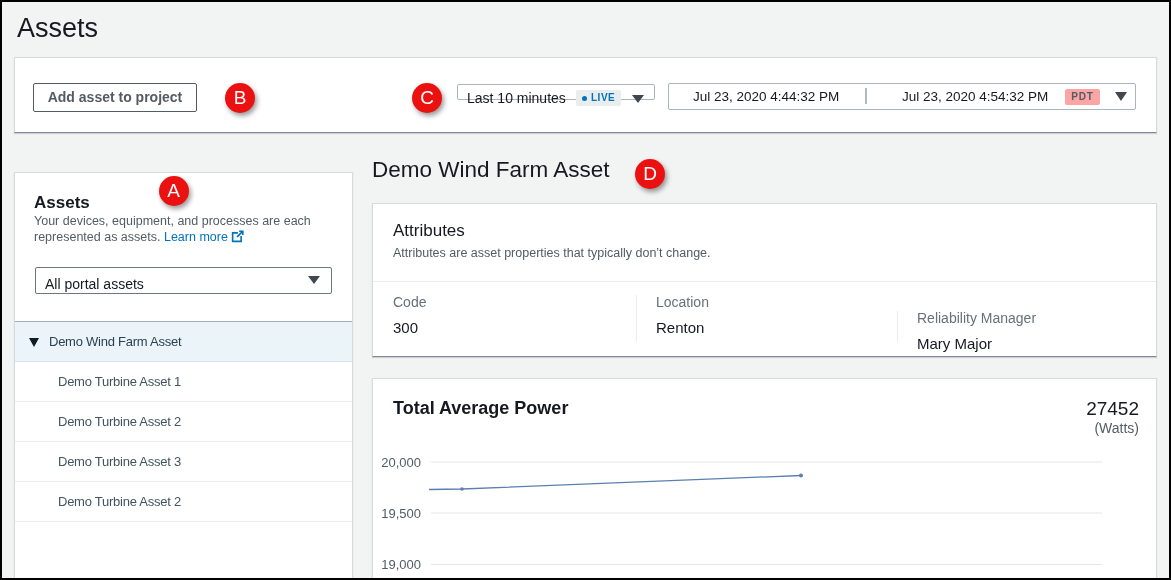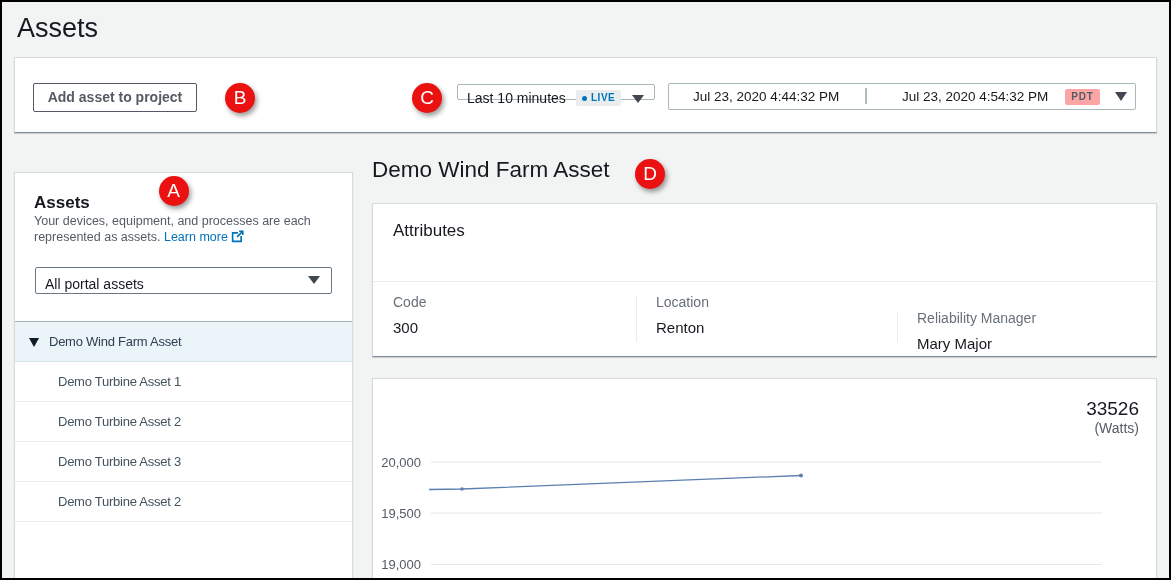--- a/index.html
+++ b/index.html
@@ -161,39 +161,41 @@
         <span class="t2">Demo Turbine Asset 2</span>
       </div>
     </div>
   </div>
 
   <h2 class="asset">Demo Wind Farm Asset</h2>
   <div class="annot" style="left:635px; top:158.5px;">D</div>
 
   <div id="attrcard" class="panel">
     <h3>Attributes</h3>
+    <div class="sub">Attributes are asset properties that typically don’t change.</div>
     <div class="hdiv"></div>
     <div class="col" style="left:0; width:263px;">
       <span class="k">Code</span>
       <span class="v">300</span>
     </div>
     <div class="col" style="left:263px; width:261px;">
       <span class="vdiv"></span>
       <span class="k">Location</span>
       <span class="v">Renton</span>
     </div>
     <div class="col" style="left:524px; width:280px;margin-top:16px;">
       <span class="vdiv"></span>
       <span class="k">Reliability Manager</span>
       <span class="v">Mary Major</span>
     </div>
   </div>
 
   <div id="chartcard" class="panel">
-    <div class="bigval">33526</div>
+    <h3>Total Average Power</h3>
+    <div class="bigval">27452</div>
     <div class="unit">(Watts)</div>
     <svg class="abs" style="left:0; top:69px;" width="783" height="140" viewBox="0 0 783 140">
       <line x1="58" y1="14" x2="729" y2="14" stroke="#e4e7e7" stroke-width="1"></line>
       <line x1="58" y1="65" x2="729" y2="65" stroke="#e4e7e7" stroke-width="1"></line>
       <line x1="58" y1="116.5" x2="729" y2="116.5" stroke="#e4e7e7" stroke-width="1"></line>
       <text x="48" y="18.5" text-anchor="end" font-size="13" fill="#545b64" font-family="Liberation Sans, sans-serif">20,000</text>
       <text x="48" y="69.5" text-anchor="end" font-size="13" fill="#545b64" font-family="Liberation Sans, sans-serif">19,500</text>
       <text x="48" y="121" text-anchor="end" font-size="13" fill="#545b64" font-family="Liberation Sans, sans-serif">19,000</text>
       <polyline points="56,41.5 89,41 428,27.5" fill="none" stroke="#5b7fb0" stroke-width="1.3"></polyline>
       <circle cx="89" cy="41" r="1.8" fill="#5b7fb0"></circle>

